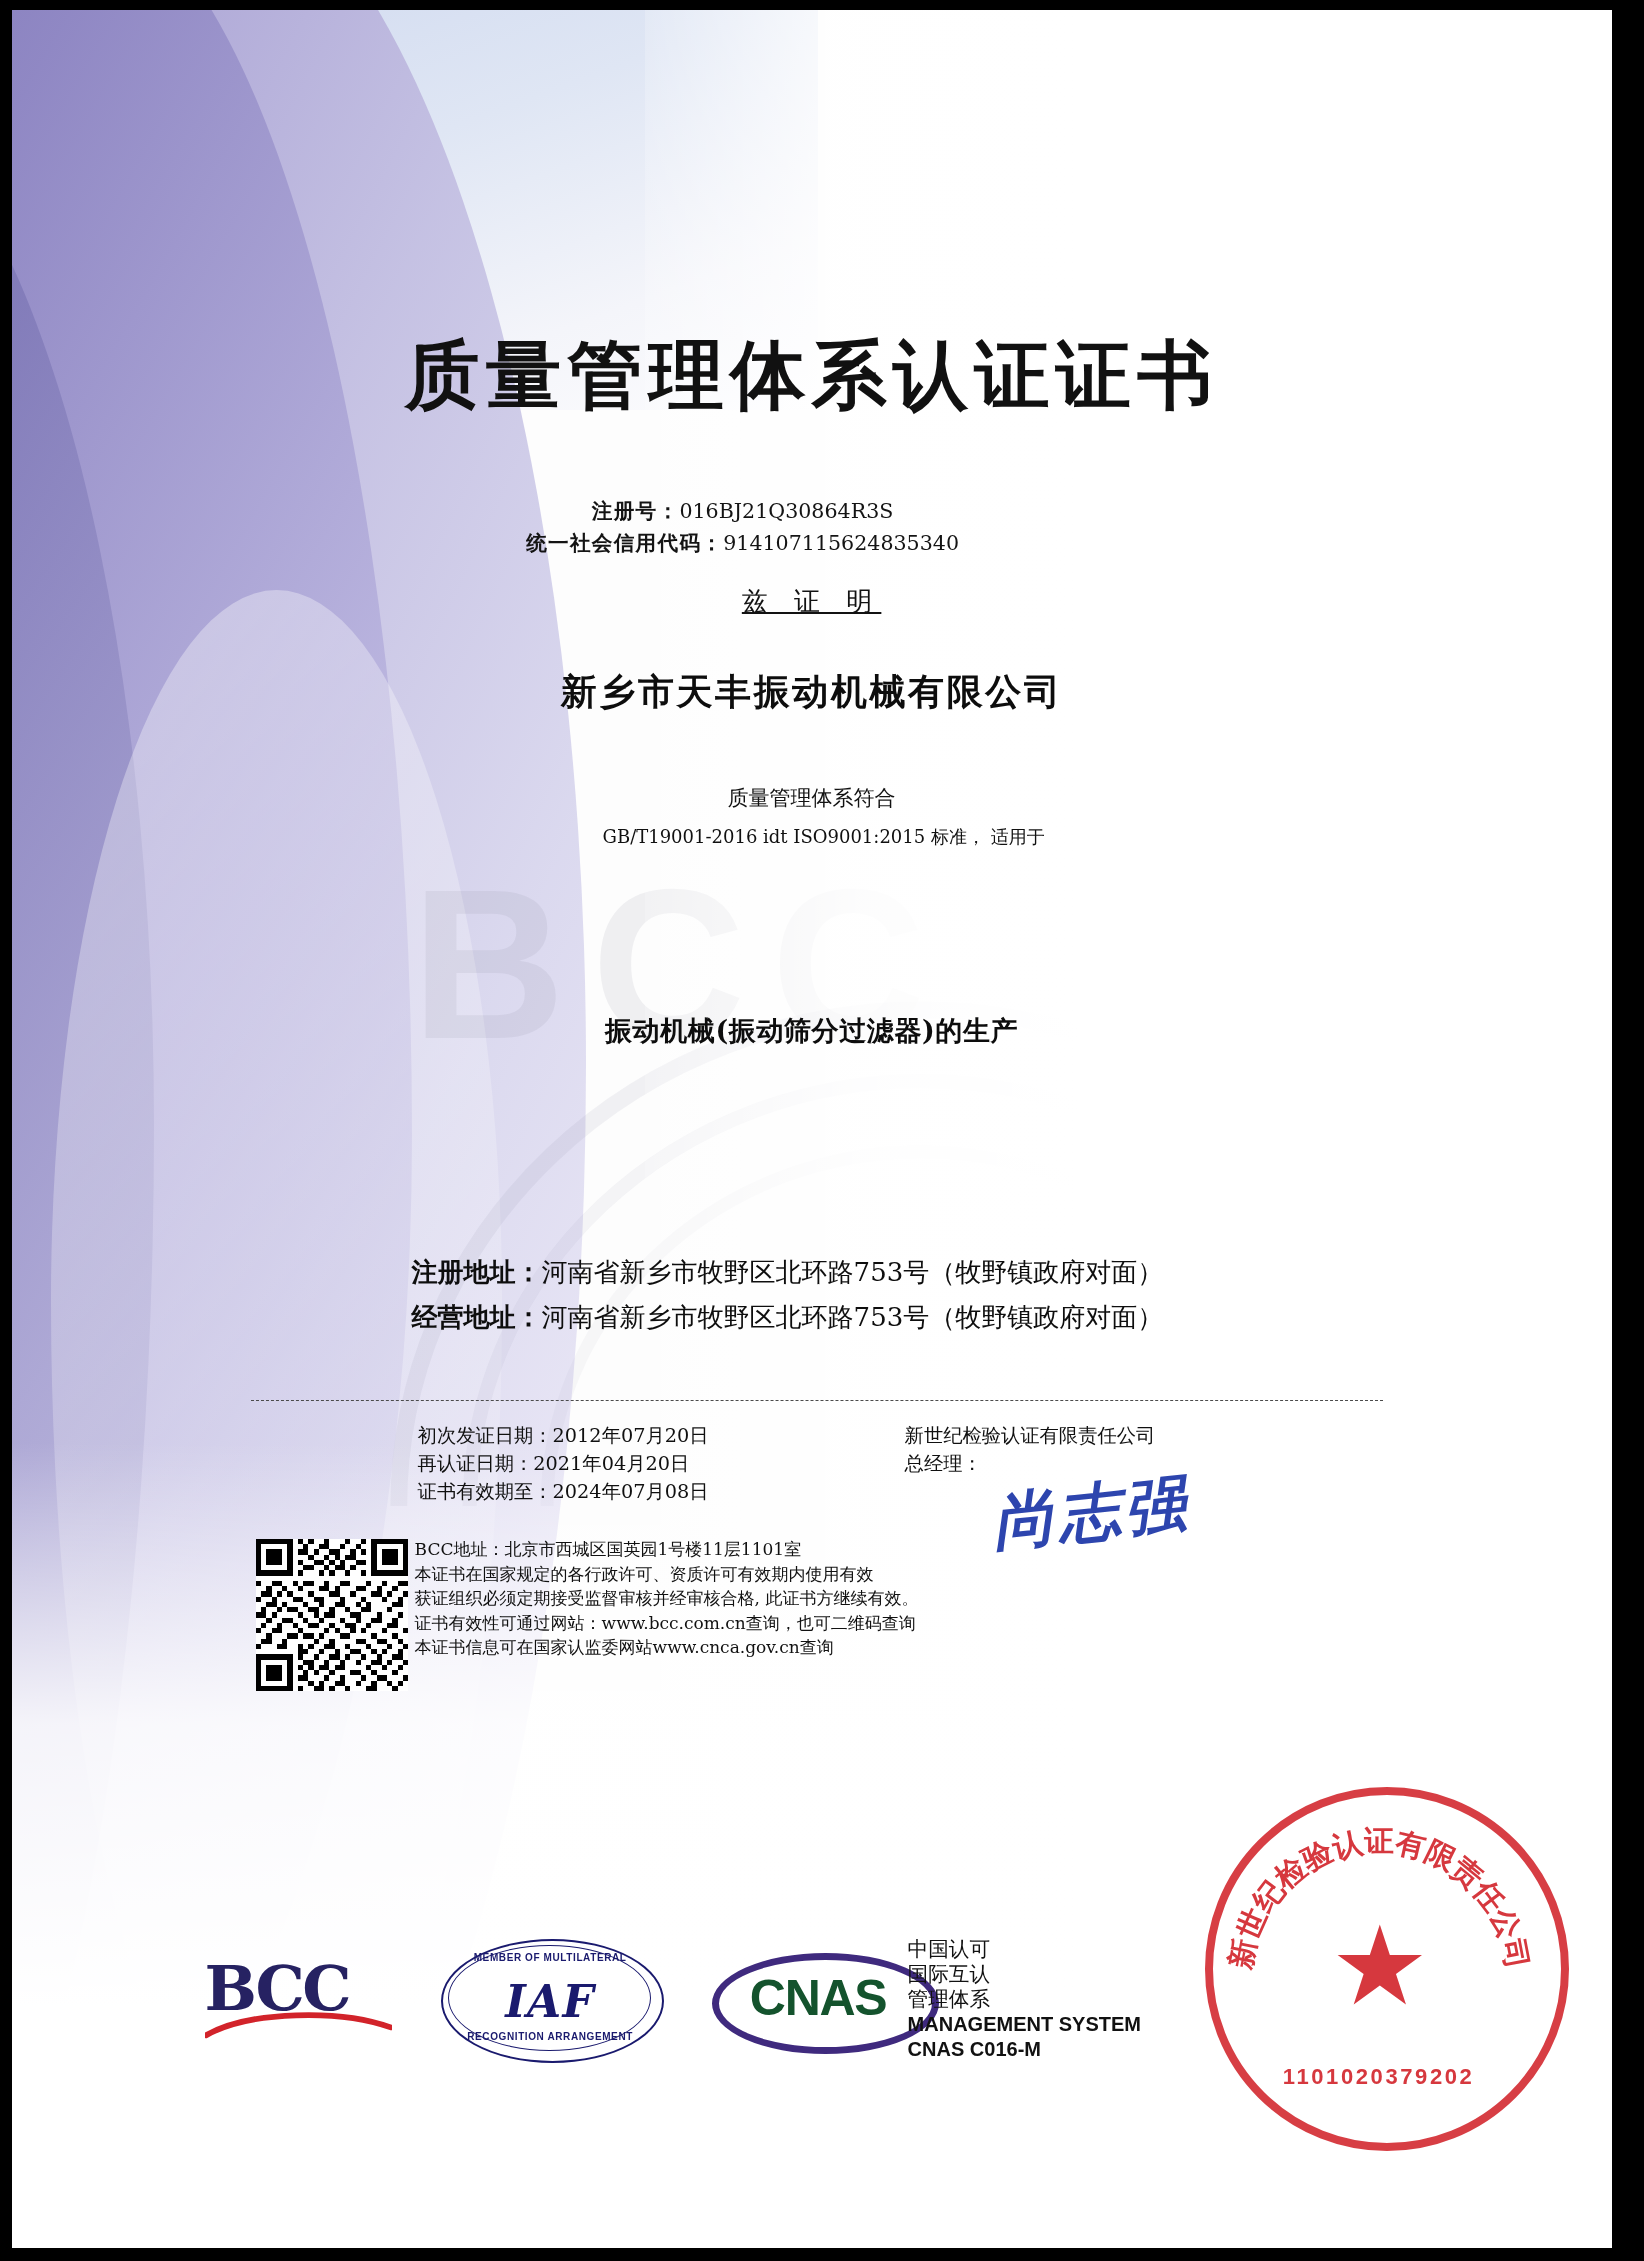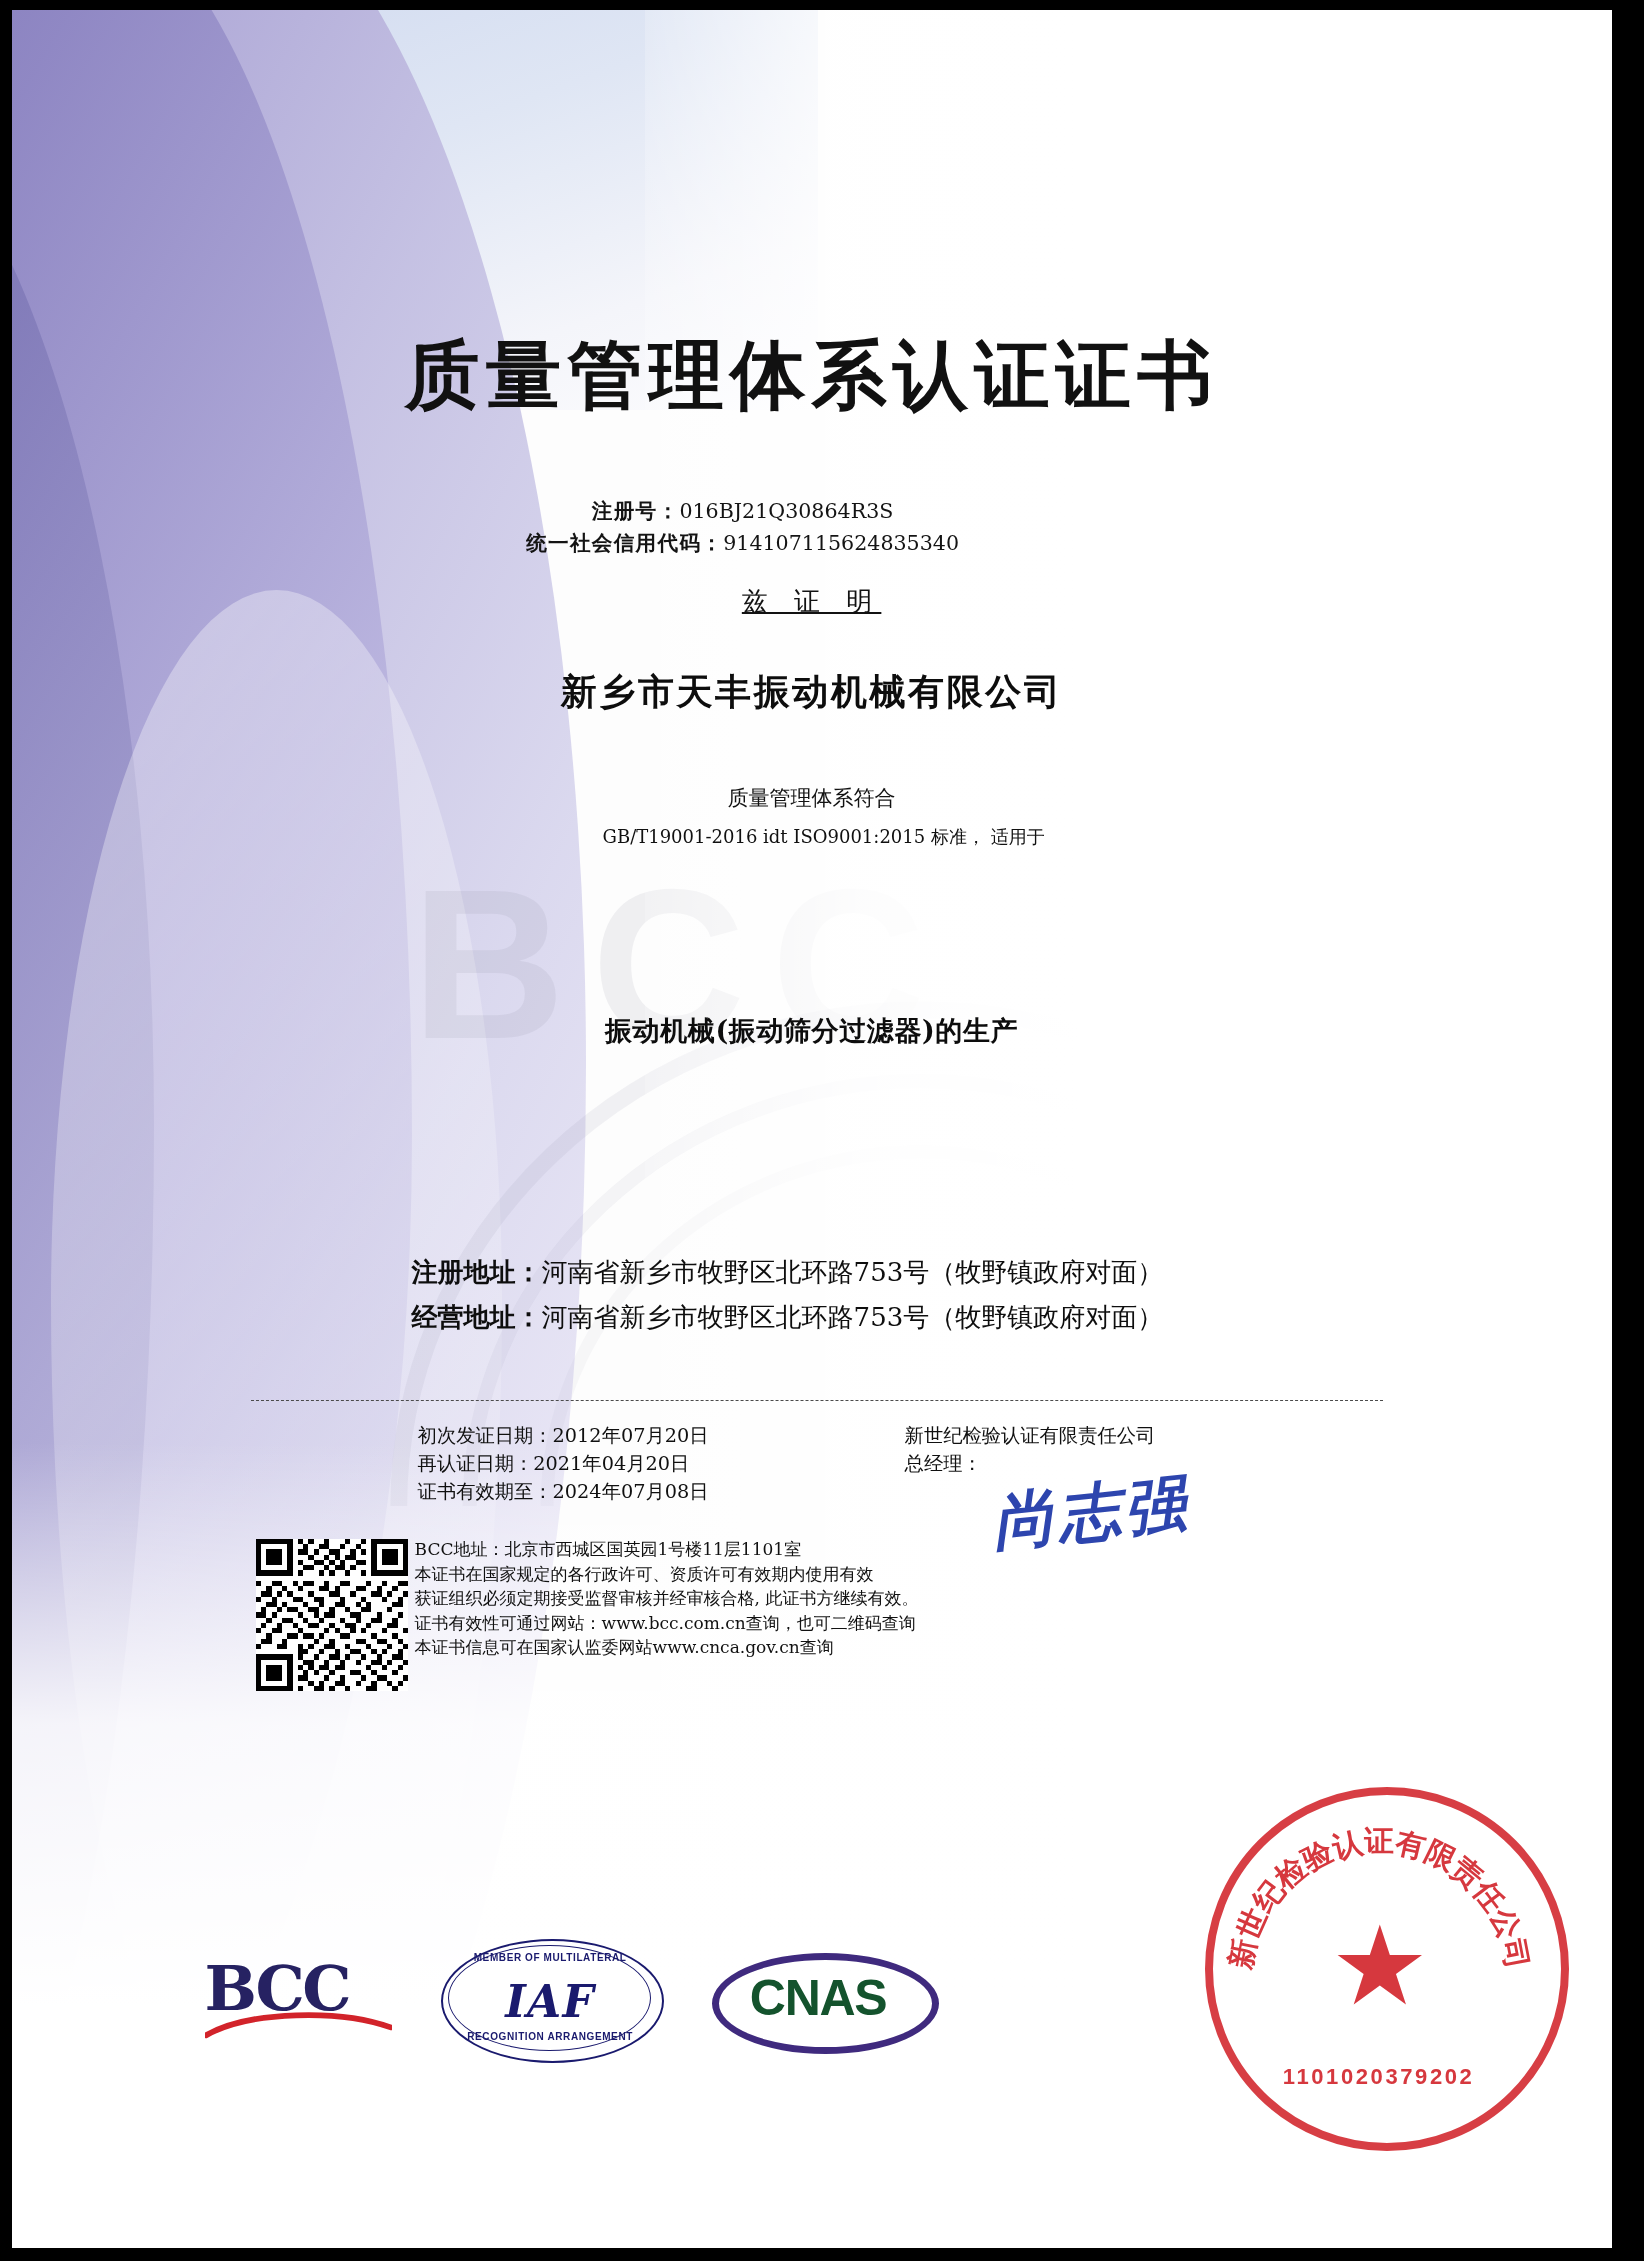--- a/index.html
+++ b/index.html
@@ -708,20 +708,27 @@
           <div class="iaf-top">MEMBER OF MULTILATERAL</div>
           <div class="iaf-word">IAF</div>
           <div class="iaf-bot">RECOGNITION   ARRANGEMENT</div>
         </div>
 
         <div class="cnas">
           <div class="oval"></div>
           <div class="word">CNAS</div>
         </div>
 
+        <div class="cnas-text">
+          <div class="cn">中国认可</div>
+          <div class="cn">国际互认</div>
+          <div class="cn">管理体系</div>
+          <div class="en">MANAGEMENT SYSTEM</div>
+          <div class="en">CNAS C016-M</div>
+        </div>
       </div>
 
       <div class="seal">
         <div class="outer"></div>
         <svg width="348" height="348" viewBox="0 0 540 540">
           <defs>
             <path id="sealArc" d="M70,300 A200,200 0 1 1 470,300" fill="none"></path>
           </defs>
           <text font-family="DejaVu Serif, serif" font-size="46" font-weight="bold" fill="#d2232a" opacity="0.9">
             <textPath href="#sealArc" startOffset="50%" text-anchor="middle">新世纪检验认证有限责任公司</textPath>

